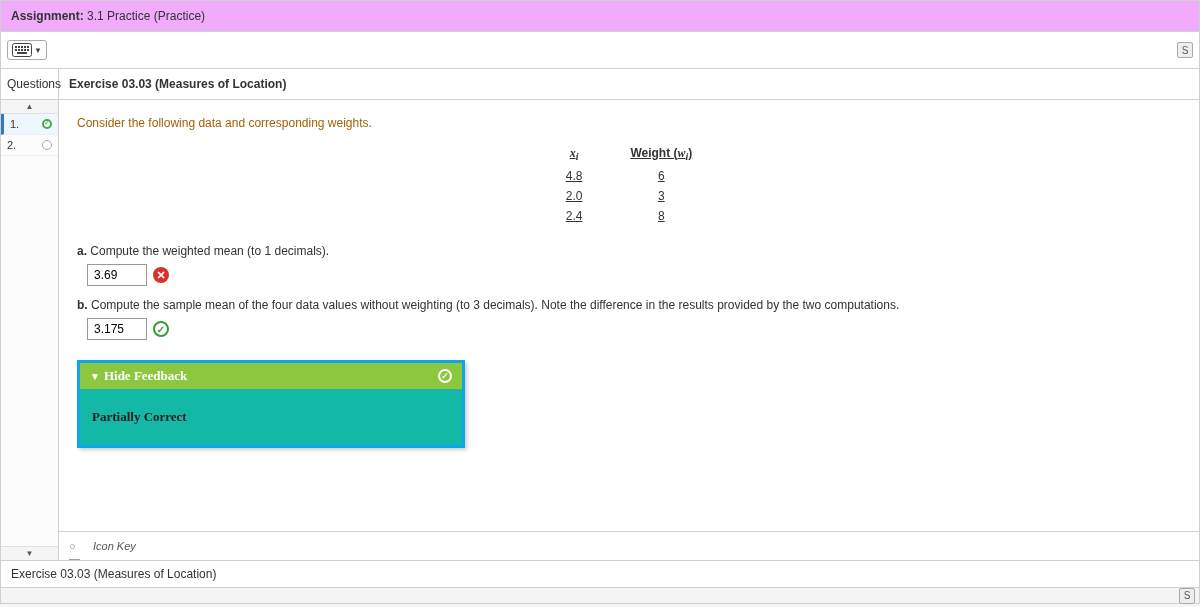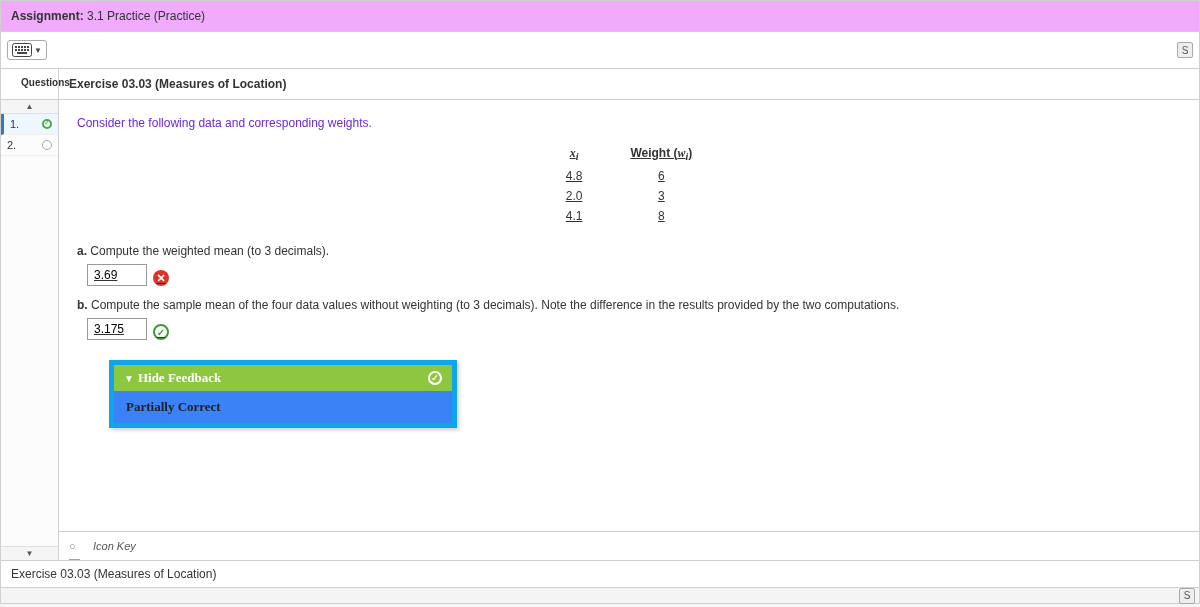--- a/index.html
+++ b/index.html
@@ -49,23 +49,23 @@
       color: #555;
       font-size: 10px;
     }
     .exercise-header {
       display: flex;
       background: #fff;
       border: 1px solid #d0d0d0;
     }
     .questions-label {
       width: 58px;
-      padding: 8px 20px;
-      font-weight: bold;
-      font-size: 10px;
+      padding: 8px 6px;
+      font-weight: normal;
+      font-size: 12px;
       border-right: 1px solid #d0d0d0;
       text-align: center;
     }
     .exercise-title {
       padding: 8px 10px;
       font-weight: bold;
       font-size: 12px;
       flex: 1;
     }
     .main-row {
@@ -112,57 +112,56 @@
     }
     .status-green { background: #fff; border:2px solid #4aa84a; position:relative;}
     .status-green:after{content:"✓"; color:#4aa84a; font-size:7px; position:absolute; left:0px; top:-2px;}
     .status-empty { background: #fff; border: 1px solid #aaa; }
     .content {
       flex: 1;
       padding: 16px 18px;
       position: relative;
       overflow: auto;
     }
-    .prompt-text { font-size: 12px; color: #6d28d9; margin-bottom: 6px; }
+    .prompt-text { font-size: 12px; color: #a16207; margin-bottom: 6px; }
     .data-table {
       margin: 12px auto 18px;
       border-collapse: collapse;
       font-size: 12px;
       text-decoration: underline;
     }
     .data-table th { font-weight: bold; padding: 4px 24px; text-align: center; }
     .data-table td { padding: 3px 24px; text-align: center; }
     .italic-math { font-style: italic; font-family: Georgia, serif; }
     .question-block { margin: 6px 0; font-size: 12px; }
-    .answer-row { display: flex; align-items: flex-end; gap: 6px; margin: 6px 0 12px 10px; text-decoration: underline; }
+    .answer-row { display: flex; align-items: center; gap: 6px; margin: 6px 0 12px 10px; }
     .answer-input {
       width: 60px;
       padding: 3px 6px;
       border: 1px solid #999;
       font-size: 12px;
       text-align: left;
     }
     .icon-wrong {
       width: 16px; height: 16px; border-radius: 50%;
       background: #d9342b; color: #fff;
       display: inline-flex; align-items: center; justify-content: center;
       font-size: 11px; font-weight: bold;
     }
     .icon-right {
       width: 16px; height: 16px; border-radius: 50%;
       border: 2px solid #3a9b3a; color: #3a9b3a;
       display: inline-flex; align-items: center; justify-content: center;
       font-size: 10px; font-weight: bold; background:#fff;
     }
     .feedback-box {
-      width: 348px;
-      border: 5px solid #0ea5e9;
+      width: 388px;
+      border: 3px solid #0ea5e9;
       box-shadow: 2px 2px 4px rgba(0,0,0,0.2);
       margin-top: 20px;
-      margin-left: 32px;
     }
     .feedback-header {
       background: #8dc63f;
       color: #fff;
       padding: 5px 10px;
       display: flex;
       align-items: center;
       justify-content: space-between;
       font-family: Georgia, serif;
       font-weight: bold;
@@ -171,22 +170,22 @@
     }
     .feedback-header .arrow { margin-right: 4px; font-size:10px;}
     .feedback-status-ico{
       width:14px;height:14px;border-radius:50%;
       border:2px solid #fff;
       background:#8dc63f;
       display:inline-flex;align-items:center;justify-content:center;
       color:#fff;font-size:9px;font-weight:bold;
     }
     .feedback-body {
-      background: #3b82f6;
-      padding: 8px 12px;
+      background: #14b8a6;
+      padding: 20px 12px;
       font-family: Georgia, serif;
       font-weight: bold;
       font-size: 13px;
       color: #222;
     }
     .icon-key-row {
       border-top: 1px solid #d0d0d0;
       padding: 8px 10px;
       display: flex;
       align-items: center;
@@ -293,29 +292,29 @@
       <tbody>
         <tr>
             <td>4.8</td>
             <td>6</td>
           </tr>
         <tr>
             <td>2.0</td>
             <td>3</td>
           </tr>
         <tr>
-            <td>4.1</td>
+            <td>2.4</td>
             <td>8</td>
           </tr>
       </tbody>
     </table>
 
     <div class="question-block">
       <b>a.</b>
-      <span>Compute the weighted mean (to 3 decimals).</span>
+      <span>Compute the weighted mean (to 1 decimals).</span>
     </div>
     <div class="answer-row">
       <input class="answer-input" value="3.69" style="">
       <span class="icon-wrong">✕</span>
     </div>
 
     <div class="question-block">
       <b>b.</b>
       <span>Compute the sample mean of the four data values without weighting (to 3 decimals). Note the difference in the results provided by the two computations.</span>
     </div>

